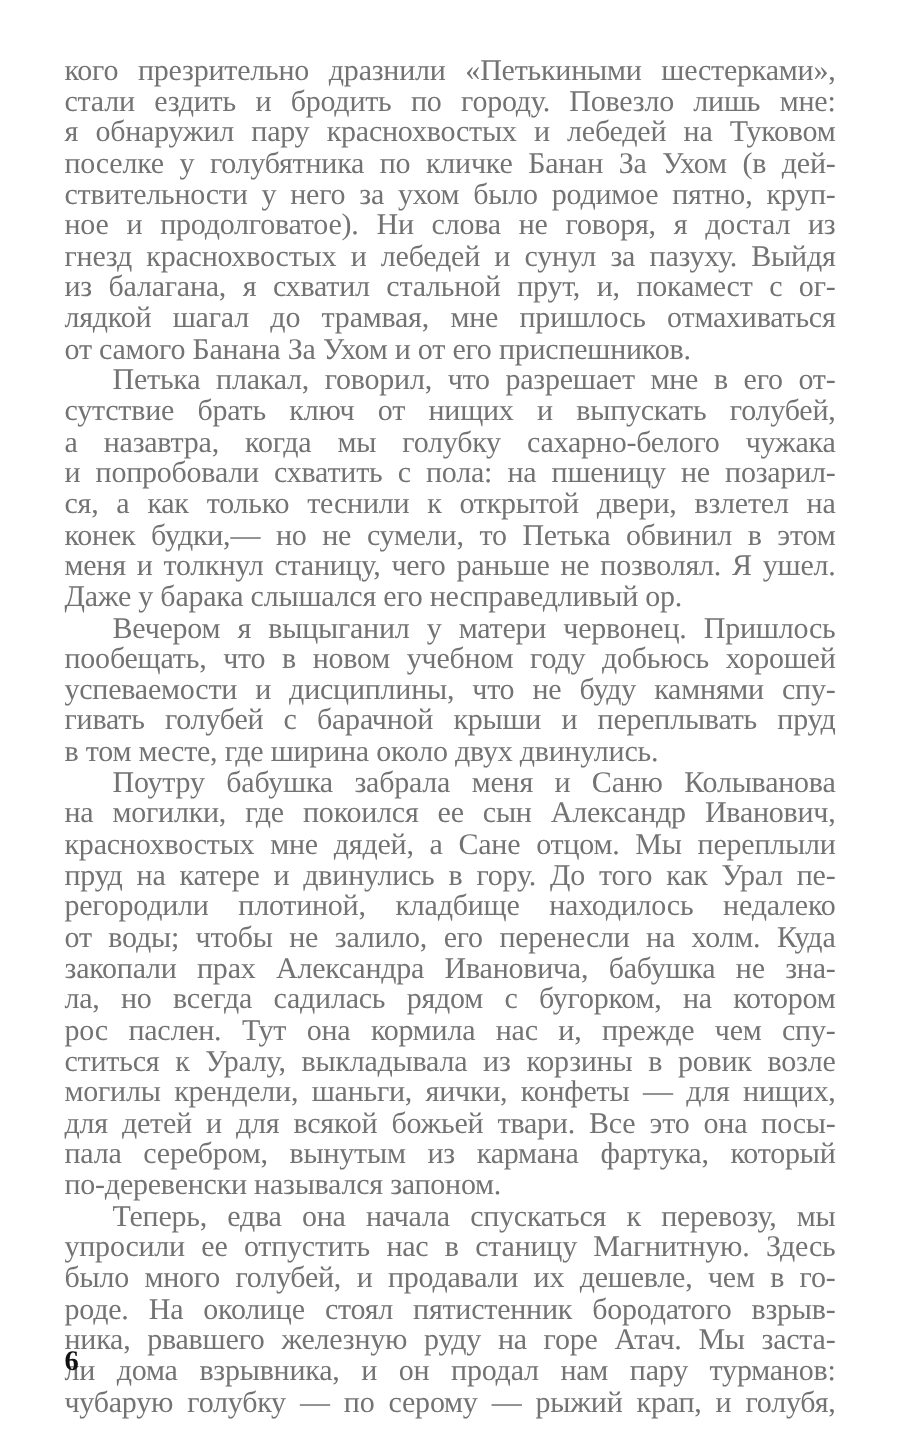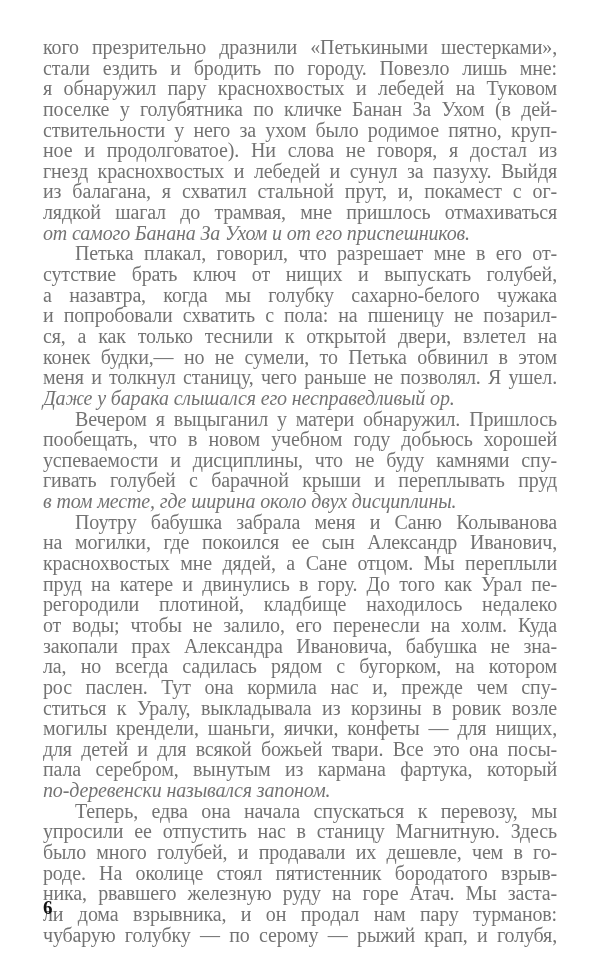--- a/index.html
+++ b/index.html
@@ -8,21 +8,21 @@
       position: absolute; left: 43px; top: 37px; width: 514px;
       font-family: "Liberation Serif", "DejaVu Serif", serif;
       font-size: 20px; line-height: 20.65px; color: #737373;
       font-stretch: condensed;
     }
     .line {
       display: block; white-space: nowrap; text-align: justify;
       text-align-last: justify; height: 20.65px; overflow: visible;
       letter-spacing: -0.15px;
     }
-    .line.last { text-align-last: left; font-style: italic; }
+    .line.last { text-align-last: left; }
     .line.indent { padding-left: 32px; font-family: Liberation Serif, serif; }
     .page-number {
       position: absolute; left: 43px; top: 897px;
       font-family: "Liberation Serif", "DejaVu Serif", serif;
       font-size: 19px; font-weight: bold; color: #111;
     }
   </style>
 </head>
 <body>
 
@@ -43,25 +43,25 @@
       <span class="line indent">Петька плакал, говорил, что разрешает мне в его от-</span>
       <span class="line">сутствие брать ключ от нищих и выпускать голубей,</span>
       <span class="line">а назавтра, когда мы голубку сахарно-белого чужака</span>
       <span class="line">и попробовали схватить с пола: на пшеницу не позарил-</span>
       <span class="line">ся, а как только теснили к открытой двери, взлетел на</span>
       <span class="line">конек будки,— но не сумели, то Петька обвинил в этом</span>
       <span class="line">меня и толкнул станицу, чего раньше не позволял. Я ушел.</span>
       <span class="line last">Даже у барака слышался его несправедливый ор.</span>
     </div>
     <div>
-      <span class="line indent">Вечером я выцыганил у матери обнаружил. Пришлось</span>
+      <span class="line indent">Вечером я выцыганил у матери червонец. Пришлось</span>
       <span class="line">пообещать, что в новом учебном году добьюсь хорошей</span>
       <span class="line">успеваемости и дисциплины, что не буду камнями спу-</span>
       <span class="line">гивать голубей с барачной крыши и переплывать пруд</span>
-      <span class="line last">в том месте, где ширина около двух дисциплины.</span>
+      <span class="line last">в том месте, где ширина около двух двинулись.</span>
     </div>
     <div>
       <span class="line indent">Поутру бабушка забрала меня и Саню Колыванова</span>
       <span class="line">на могилки, где покоился ее сын Александр Иванович,</span>
       <span class="line">краснохвостых мне дядей, а Сане отцом. Мы переплыли</span>
       <span class="line">пруд на катере и двинулись в гору. До того как Урал пе-</span>
       <span class="line">регородили плотиной, кладбище находилось недалеко</span>
       <span class="line">от воды; чтобы не залило, его перенесли на холм. Куда</span>
       <span class="line">закопали прах Александра Ивановича, бабушка не зна-</span>
       <span class="line">ла, но всегда садилась рядом с бугорком, на котором</span>

